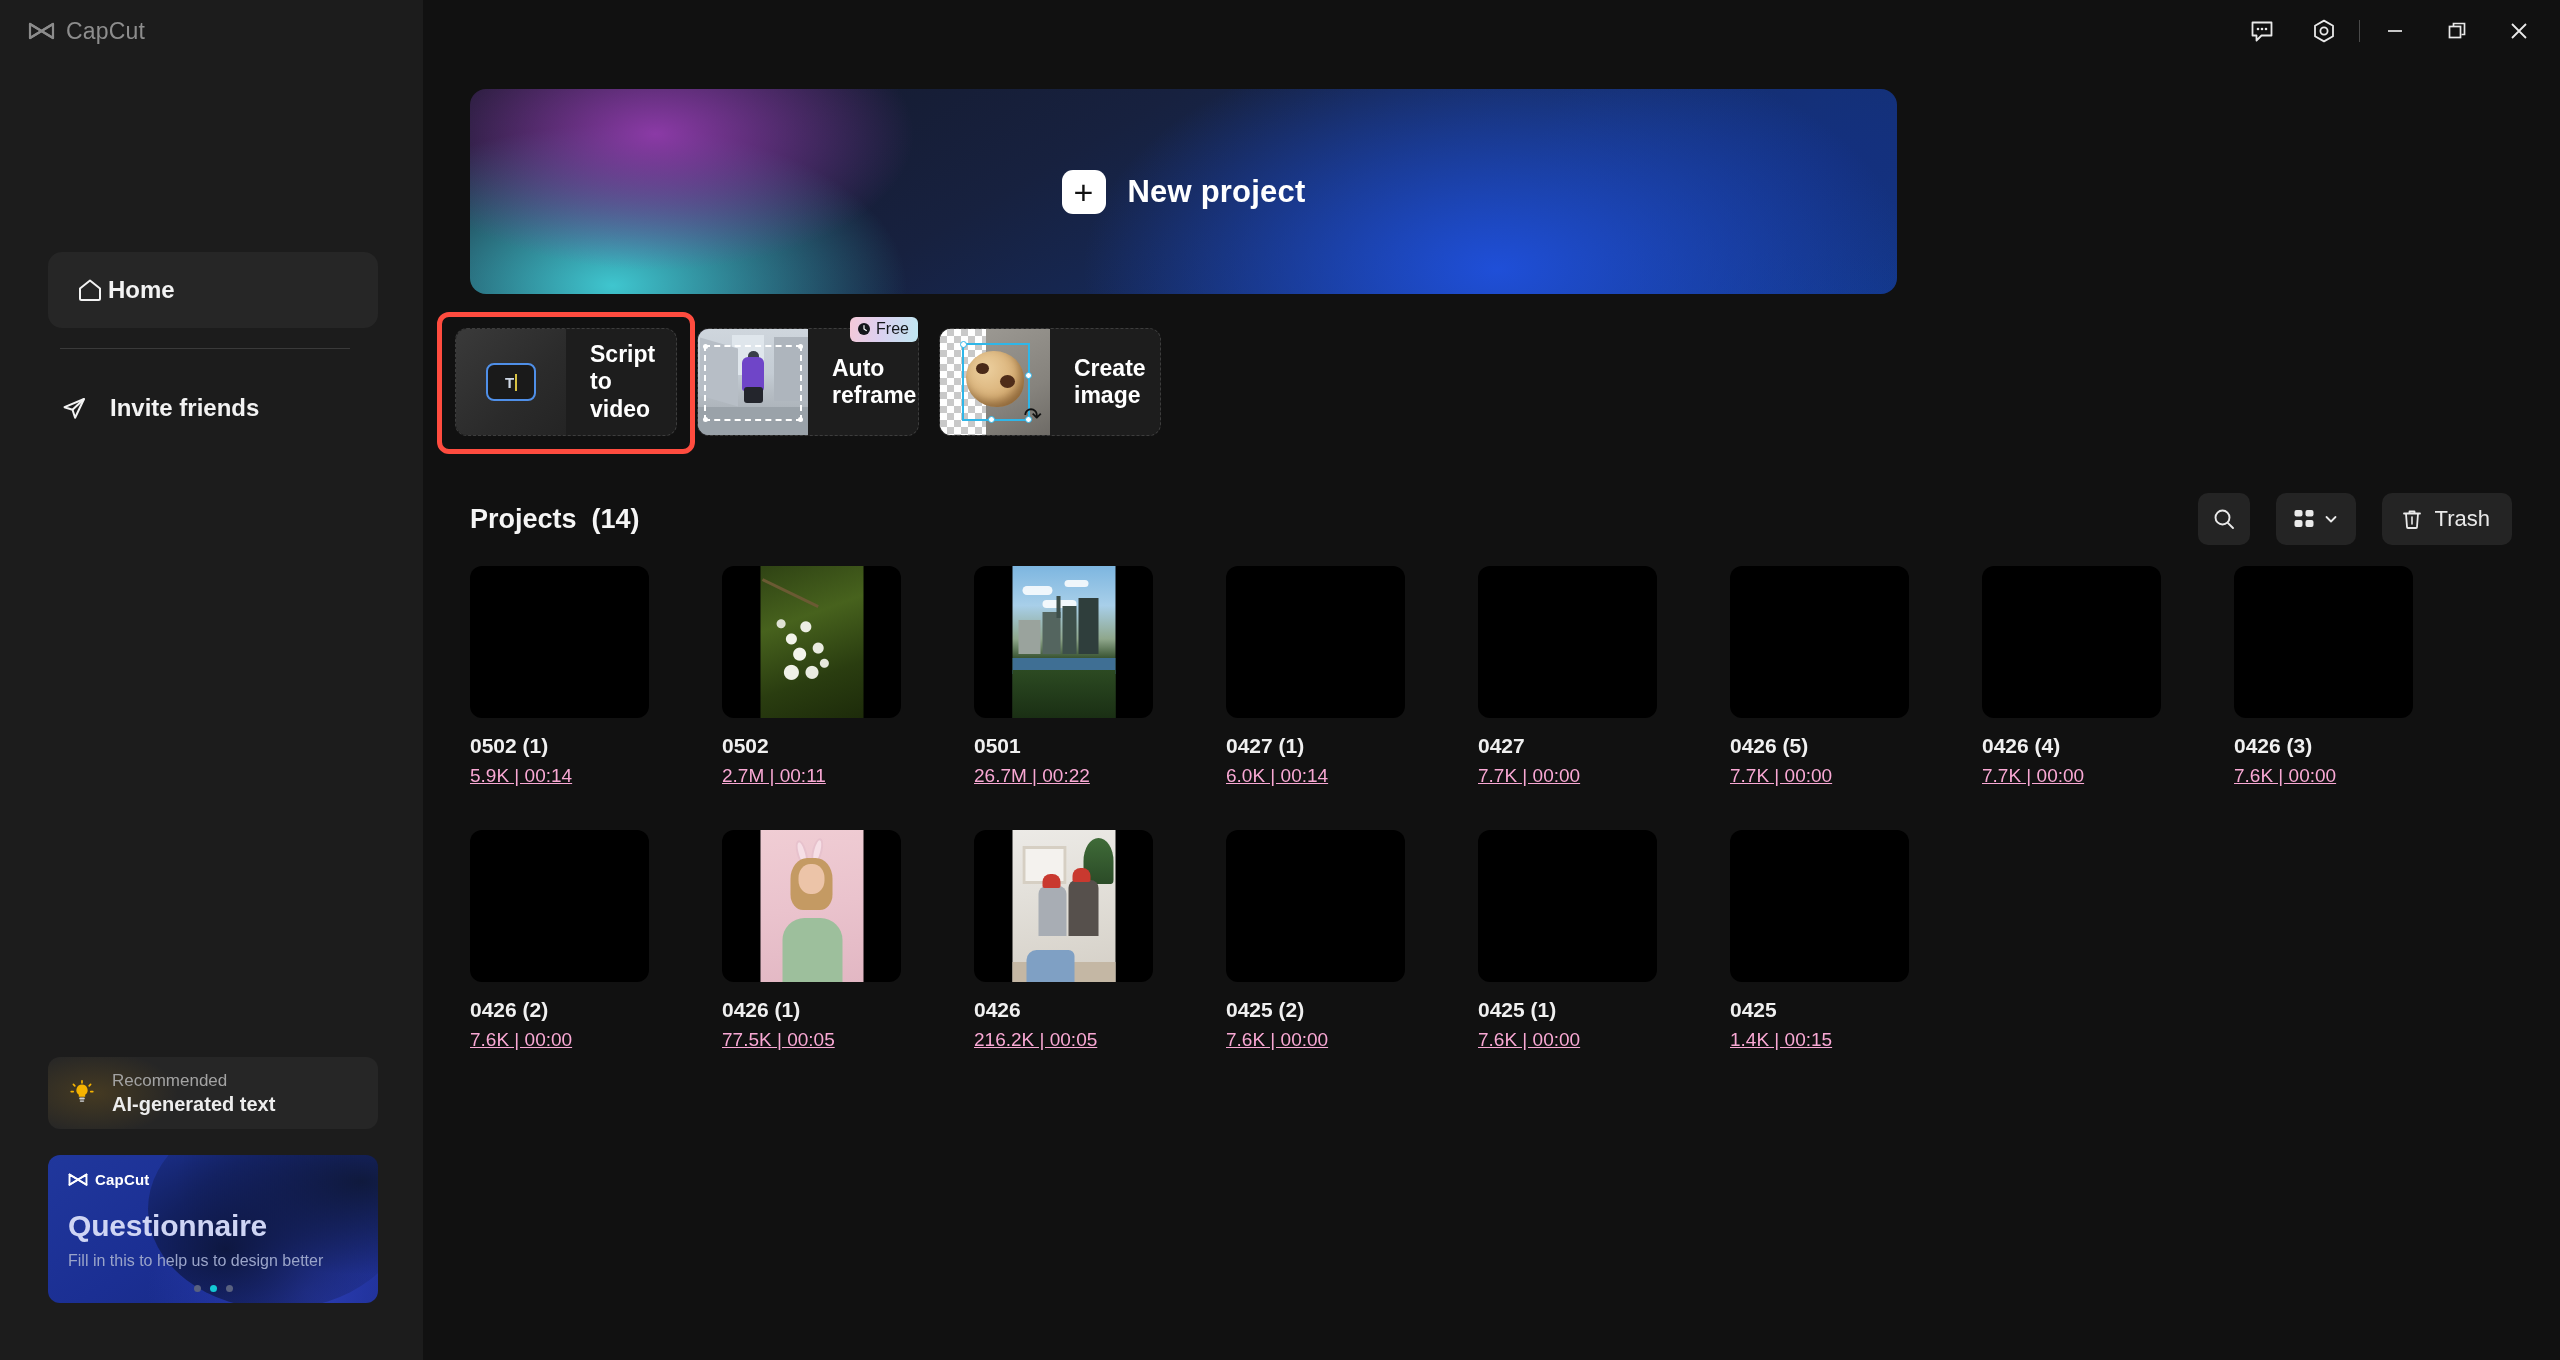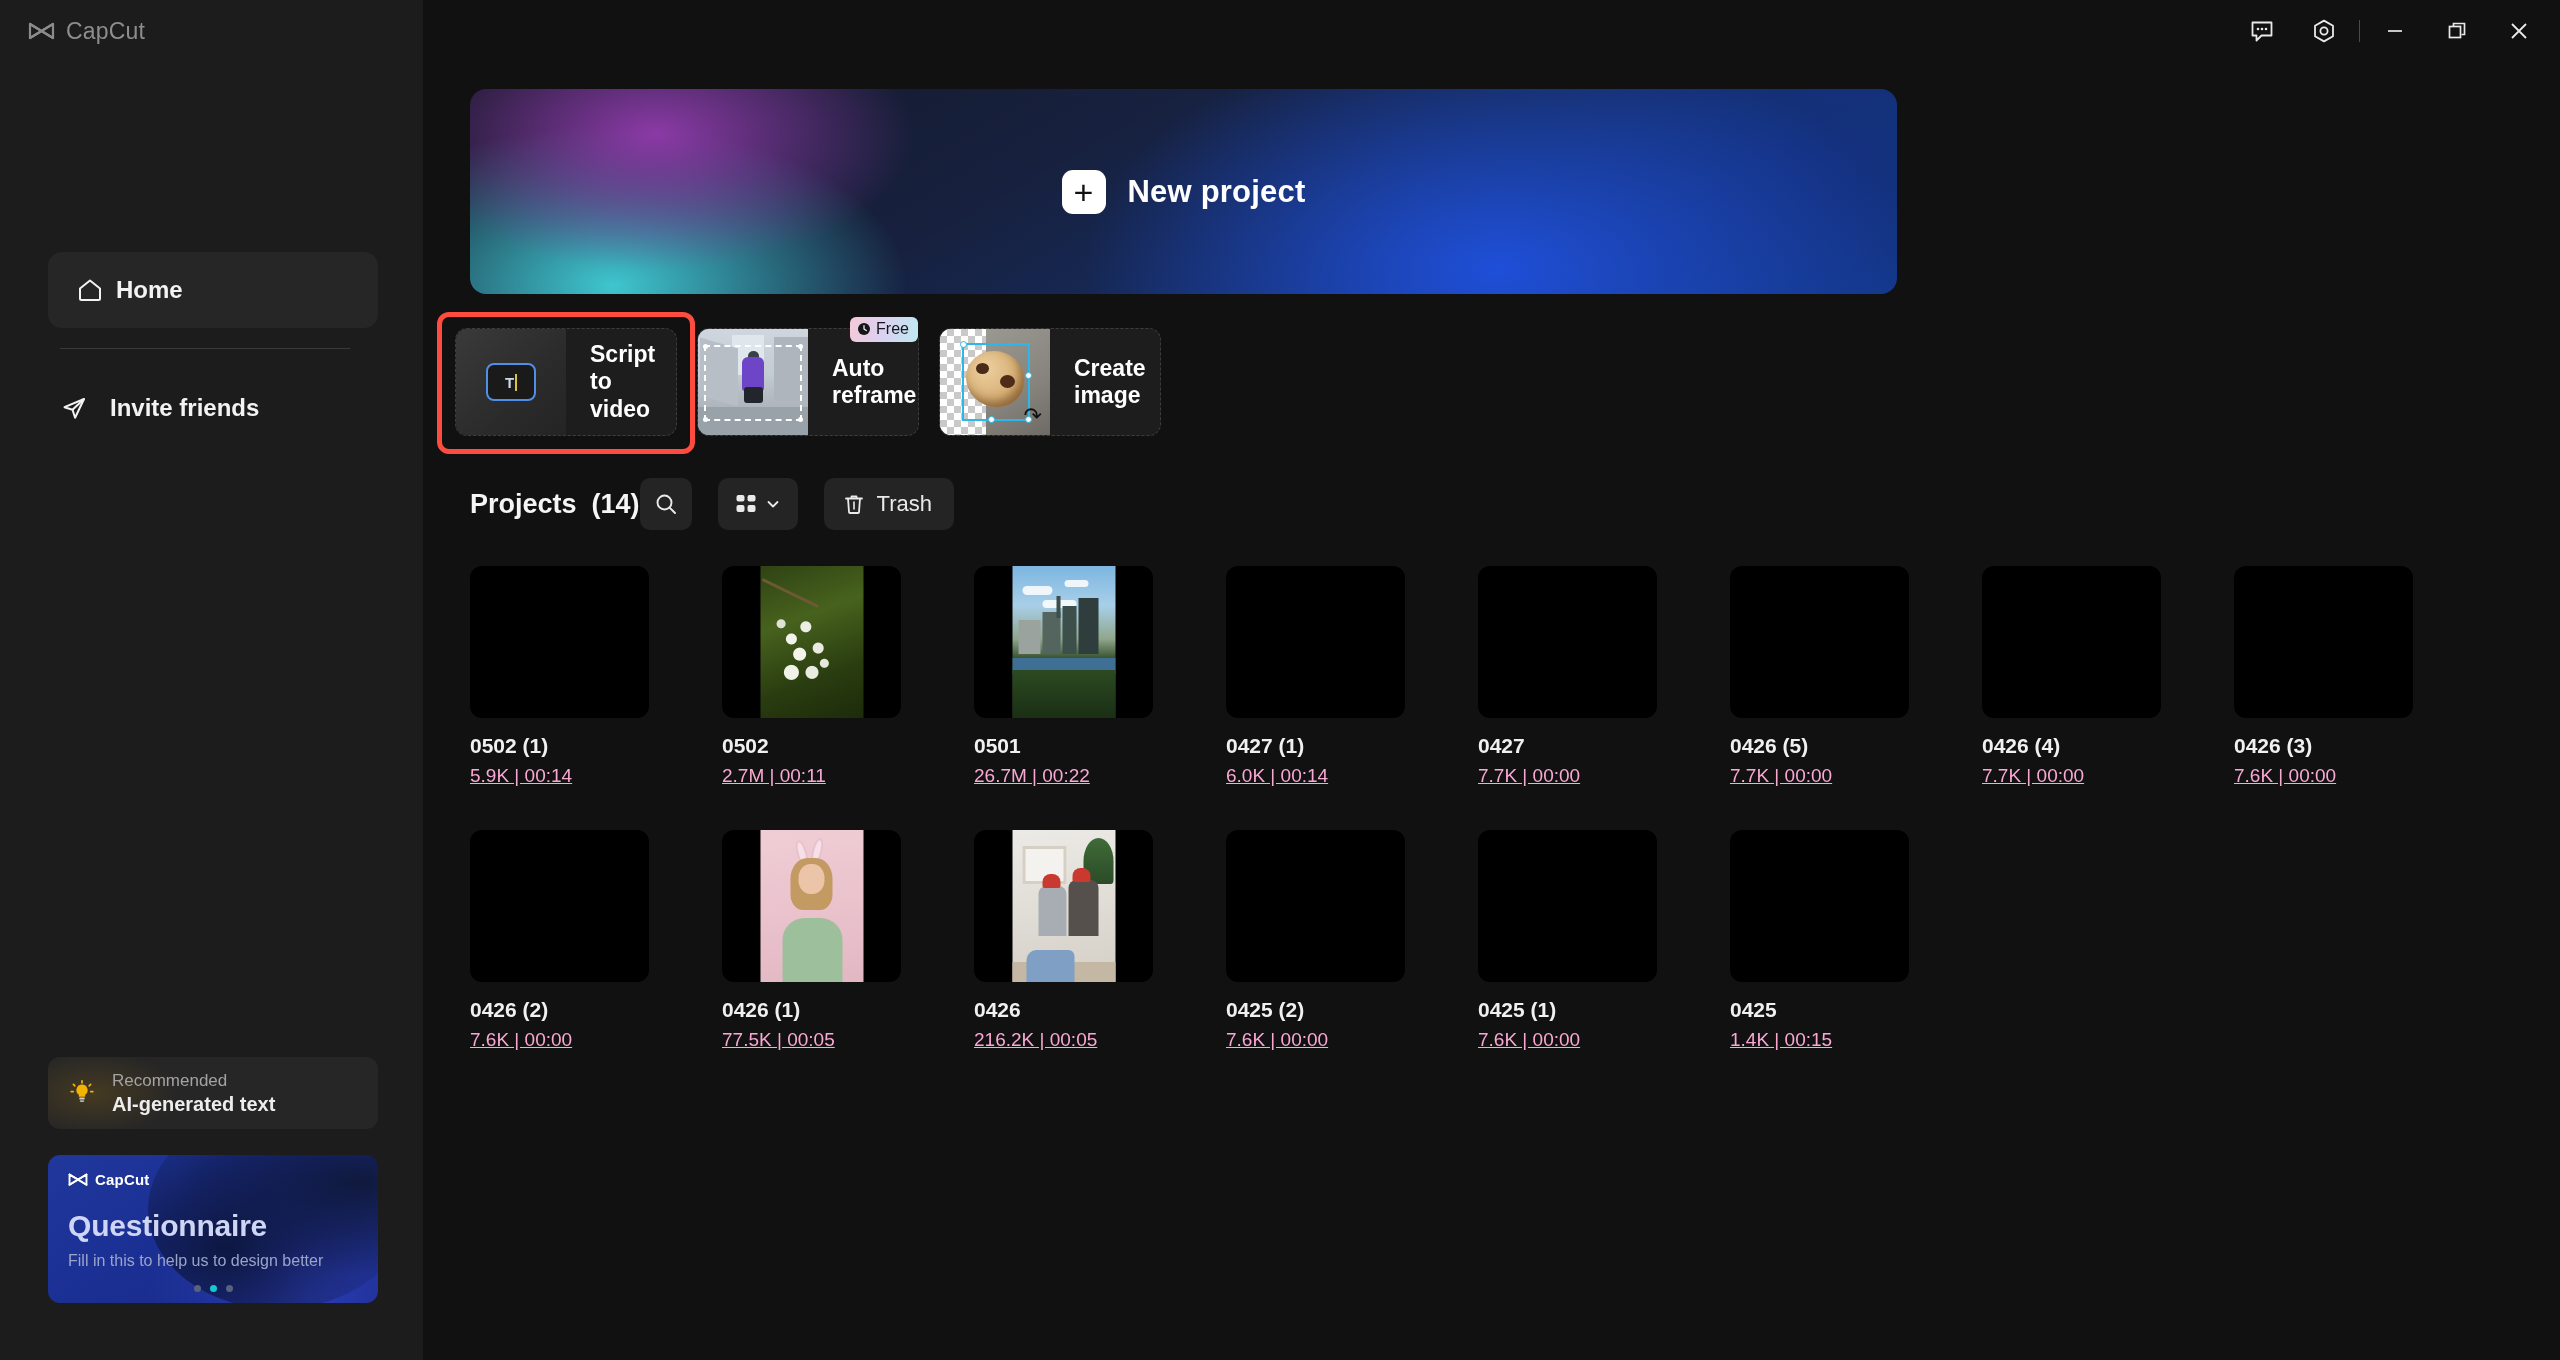--- a/index.html
+++ b/index.html
@@ -42,21 +42,21 @@
   .signin-avatar {
     width: 62px; height: 62px; border-radius: 50%;
     background: #343434; display: flex; align-items: center; justify-content: center;
     color: #b9b9b9;
   }
   .signin-label { font-size: 26px; font-weight: 700; color: #f2f2f2; }
 
   .nav-home {
     position: absolute; top: 252px; left: 48px; width: 330px; height: 76px;
     background: #262626; border-radius: 14px;
-    display: flex; align-items: center; gap: 12px; padding-left: 28px;
+    display: flex; align-items: center; gap: 4px; padding-left: 28px;
   }
   .nav-home .label { font-size: 24px; font-weight: 700; color: #f3f3f3; }
   .nav-sep {
     position: absolute; top: 348px; left: 60px; width: 290px; height: 1px;
     background: #3a3a3a;
   }
   .nav-invite {
     position: absolute; top: 378px; left: 32px; width: 340px; height: 60px;
     display: flex; align-items: center; gap: 22px; padding-left: 28px;
   }
@@ -205,22 +205,22 @@
   .cookie::before { content:""; position:absolute; left:10px; top:12px; width:13px; height:11px; border-radius:50%; background:#4a2a18; }
   .cookie::after { content:""; position:absolute; right:9px; top:24px; width:15px; height:13px; border-radius:50%; background:#4e2c19; }
   .cookie-sel { position:absolute; left:22px; top:14px; width:68px; height:78px; border:2px solid #2fb6e8; }
   .cookie-sel i { position:absolute; width:7px; height:7px; background:#fff; border-radius:50%; border:1px solid #2fb6e8; }
   .cookie-sel i:nth-child(1){left:-4px;top:-4px} .cookie-sel i:nth-child(2){right:-4px;top:36%}
   .cookie-sel i:nth-child(3){left:38%;bottom:-4px} .cookie-sel i:nth-child(4){right:-4px;bottom:-4px}
   .rot-arrow { position:absolute; right:8px; bottom:8px; color:#111; font-size:22px; line-height:1; }
 
   
   .projects-head {
-    position: absolute; left: 47px; top: 475px; width: 2042px; height: 58px;
-    display: flex; align-items: center; 
+    position: absolute; left: 47px; top: 490px; width: 2042px; height: 58px;
+    display: flex; align-items: center; justify-content: space-between;
   }
   .projects-title { font-size: 27px; font-weight: 700; color: #f5f5f5; }
   .phead-tools { display: flex; align-items: center; gap: 26px; }
   .tool-btn {
     height: 52px; border-radius: 10px; background: #242424;
     display: flex; align-items: center; justify-content: center; color: #eaeaea;
   }
   .tool-search { width: 52px; }
   .tool-view { width: 80px; gap: 7px; }
   .tool-trash { padding: 0 22px 0 18px; gap: 11px; font-size: 22px; font-weight: 500; }

